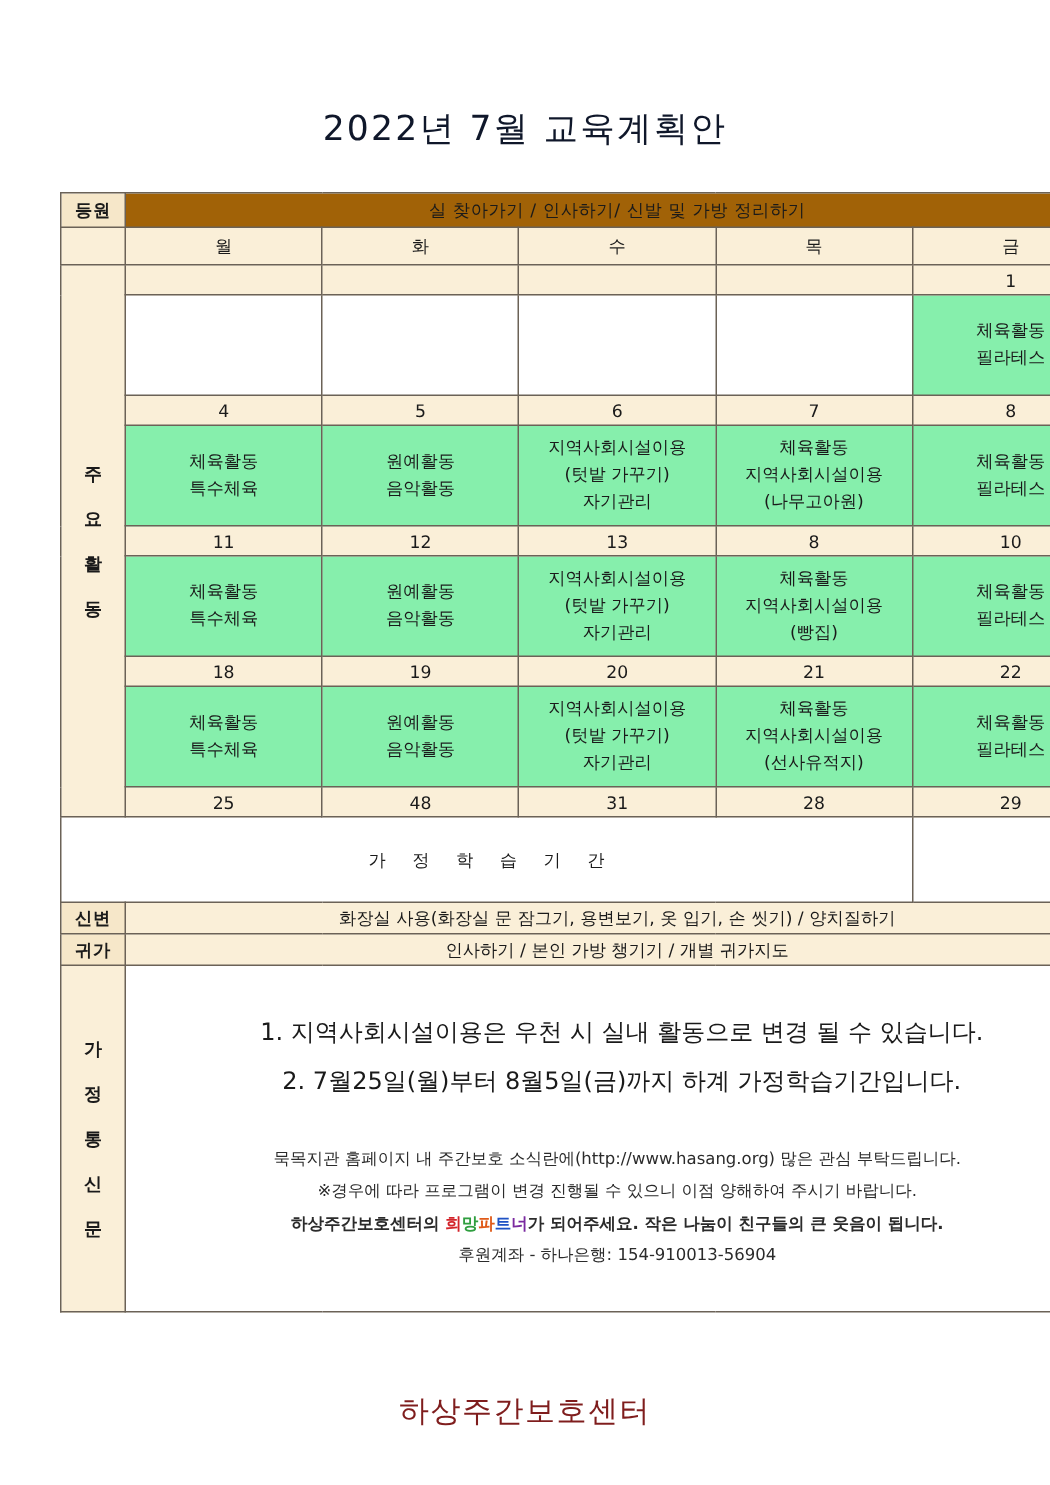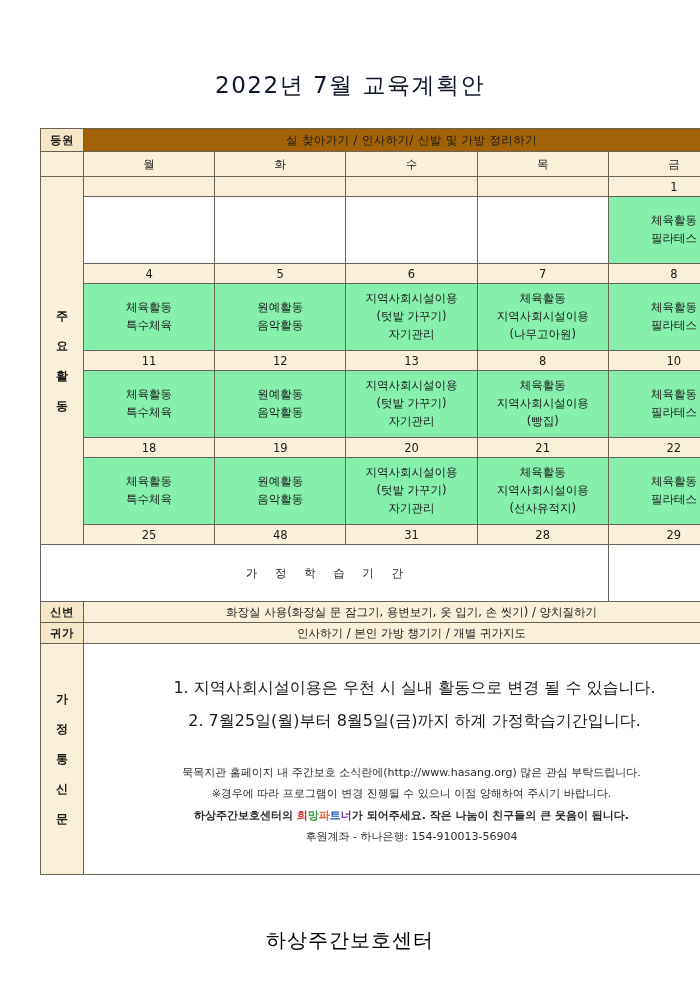--- a/index.html
+++ b/index.html
@@ -135,21 +135,21 @@
   .c1 { color: #d3232a; }
   .c2 { color: #2f9e3f; }
   .c3 { color: #e05a18; }
   .c4 { color: #1f52c4; }
   .c5 { color: #7a2aa0; }
   .page-footer {
     text-align: center;
     font-size: 20px;
     letter-spacing: 1px;
     margin-top: 52px;
-    color: #000000;
+    color: #7f1d1d;
   }
 </style>
 </head>
 <body>
 
 <div class="page">
 
   <div class="doc-title">2022년  7월  교육계획안</div>
 
   <div class="plan-table-wrap">

